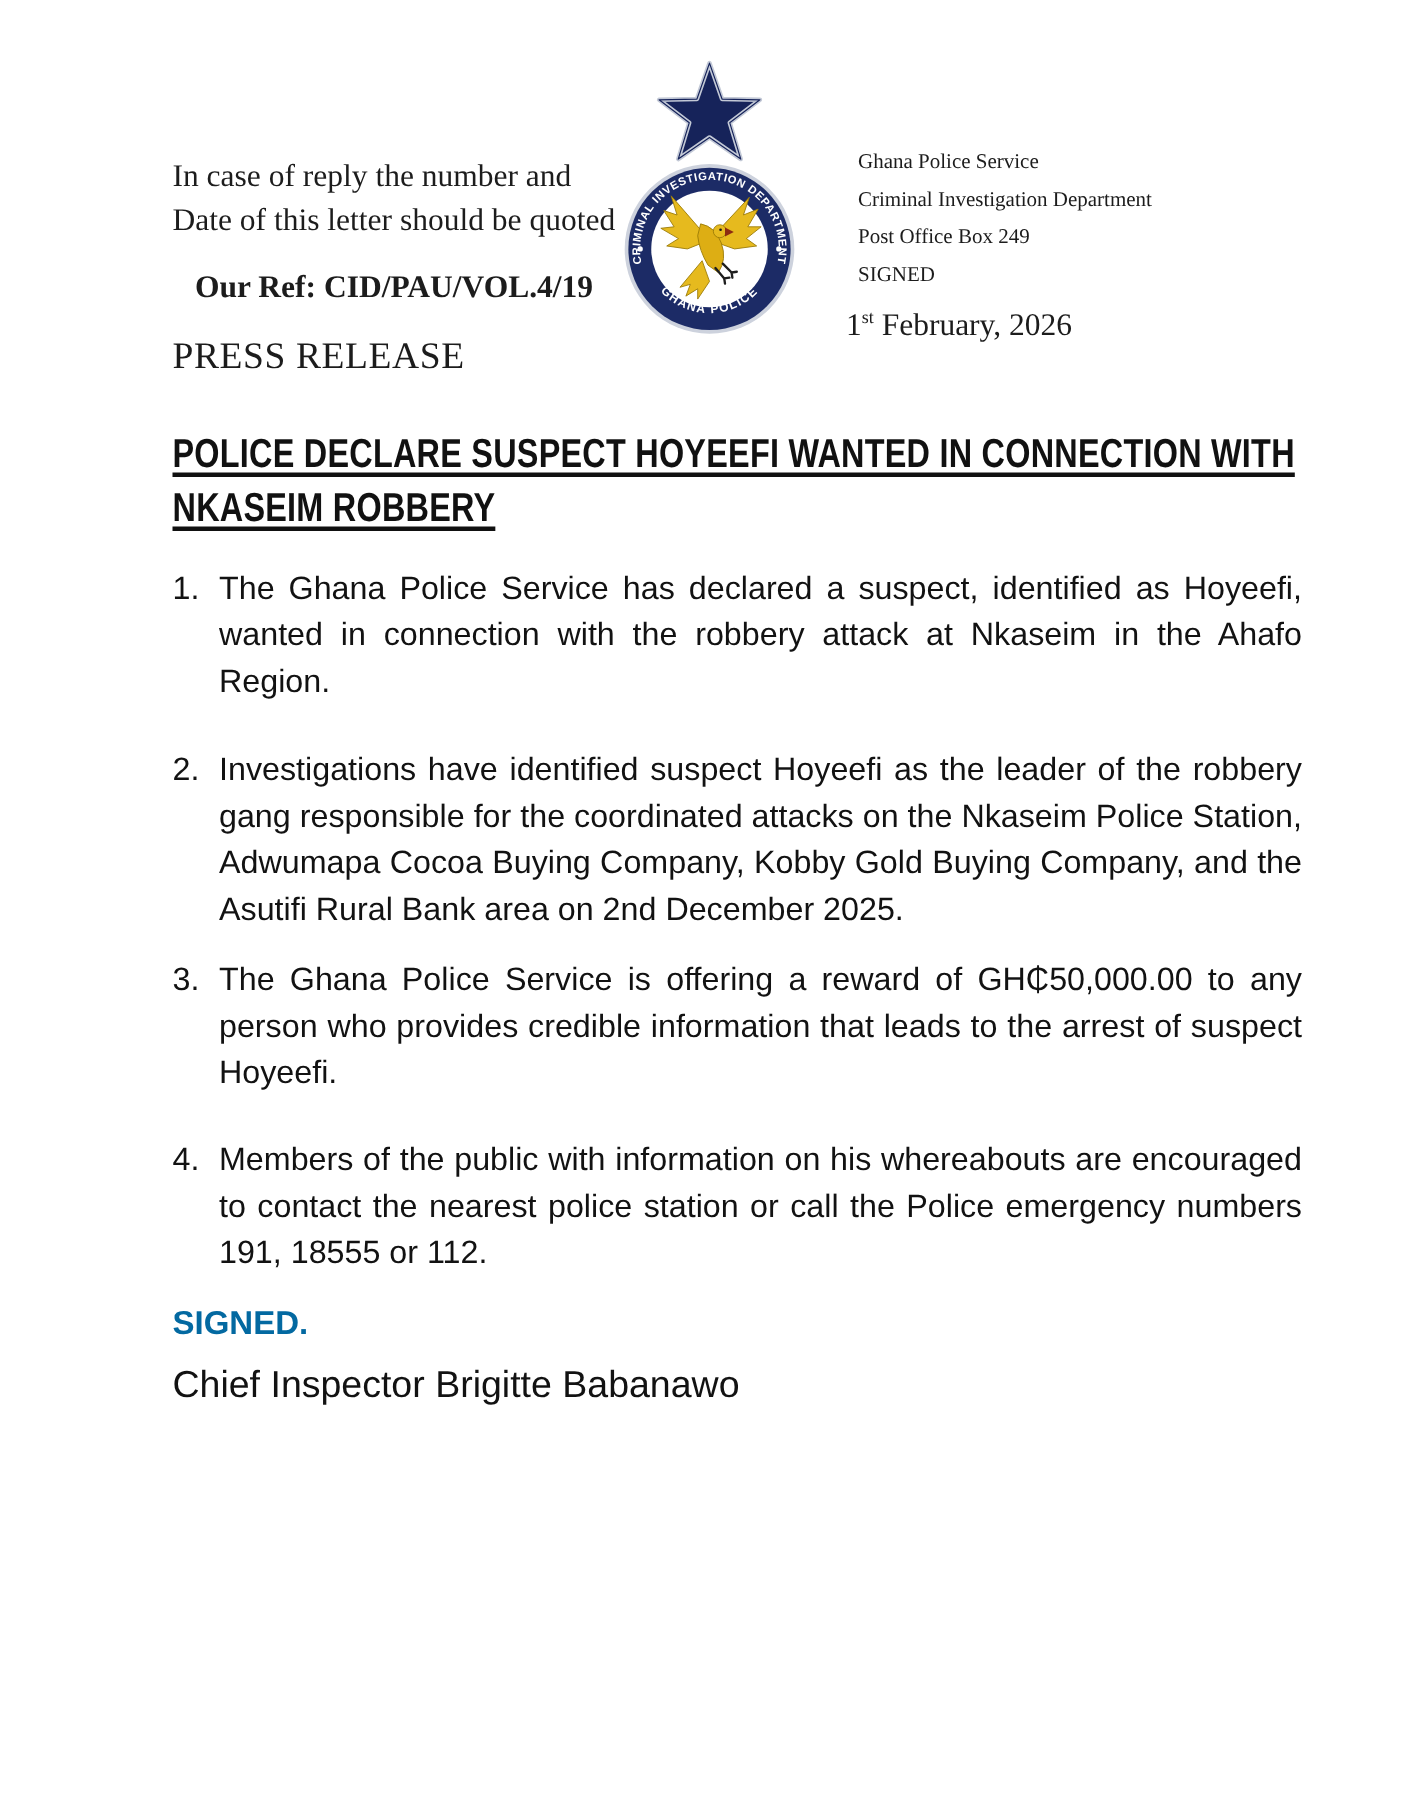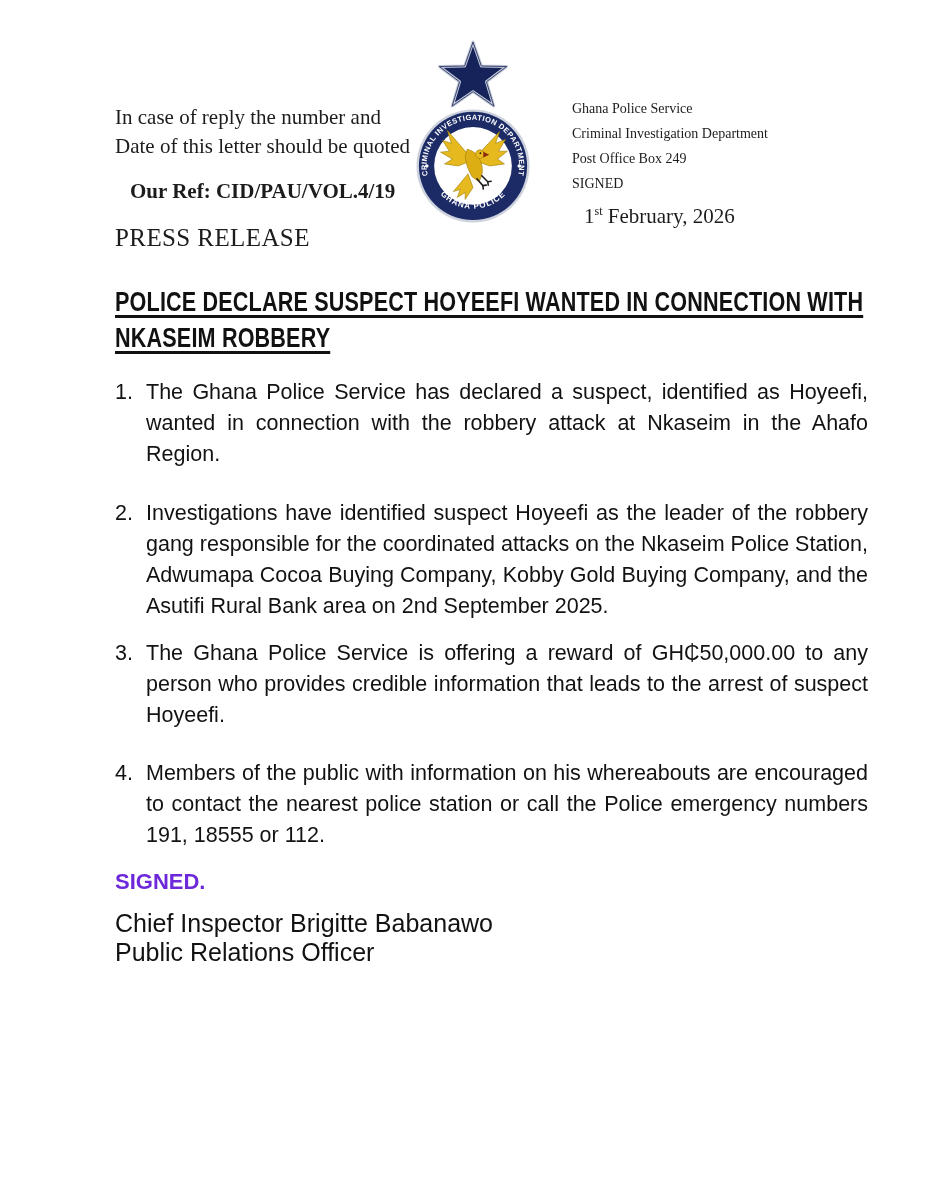--- a/index.html
+++ b/index.html
@@ -26,21 +26,21 @@
   }
   .press-release {
     position: absolute; left: 115px; top: 224px;
     font-size: 25px; letter-spacing: 0.4px;
   }
   .org-block {
     position: absolute; left: 572px; top: 96px;
     font-size: 14px; line-height: 25px;
   }
   .date-line {
-    position: absolute; left: 584px; top: 204px;
+    position: absolute; left: 564px; top: 204px;
     font-size: 21px;
   }
   .date-line sup { font-size: 12px; line-height: 0; }
   .logo-wrap { position: absolute; left: 414px; top: 40px; width: 118px; height: 176px; }
   
   .title {
     position: absolute; left: 115px; top: 284px;
     font-family: "Liberation Sans", sans-serif;
     font-weight: bold;
     font-size: 27px; line-height: 36px;
@@ -66,21 +66,21 @@
   }
   .item .num { position: absolute; left: 0; top: 0; }
   .item-1 { top: 377px; }
   .item-2 { top: 498px; }
   .item-3 { top: 638px; }
   .item-4 { top: 758px; }
   
   .signed {
     position: absolute; left: 115px; top: 869px;
     font-family: "Liberation Sans", sans-serif;
-    font-weight: bold; font-size: 22px; color: #6d28d9;
+    font-weight: bold; font-size: 22px; color: #0369a1;
   }
   .sig-block {
     position: absolute; left: 115px; top: 909px;
     font-family: "Liberation Sans", sans-serif;
     font-size: 25px; line-height: 28.5px; color: #121212;
   }
   .seal-ring-text { font-family: "Liberation Sans", sans-serif; font-weight: bold; fill: #ffffff; }
 </style>
 </head>
 <body>
@@ -137,27 +137,27 @@
   <p class="date-line"><span>1</span><sup>st</sup><span> February, 2026</span></p>
 
   <h1 class="title"><span class="tline">POLICE DECLARE SUSPECT HOYEEFI WANTED IN CONNECTION WITH</span><br><span class="tline">NKASEIM ROBBERY</span></h1>
 
   <div class="item item-1">
     <span class="num">1.</span>
     <span>The Ghana Police Service has declared a suspect, identified as Hoyeefi, wanted in connection with the robbery attack at Nkaseim in the Ahafo Region.</span>
   </div>
   <div class="item item-2">
     <span class="num">2.</span>
-    <span>Investigations have identified suspect Hoyeefi as the leader of the robbery gang responsible for the coordinated attacks on the Nkaseim Police Station, Adwumapa Cocoa Buying Company, Kobby Gold Buying Company, and the Asutifi Rural Bank area on 2nd September 2025.</span>
+    <span>Investigations have identified suspect Hoyeefi as the leader of the robbery gang responsible for the coordinated attacks on the Nkaseim Police Station, Adwumapa Cocoa Buying Company, Kobby Gold Buying Company, and the Asutifi Rural Bank area on 2nd December 2025.</span>
   </div>
   <div class="item item-3">
     <span class="num">3.</span>
     <span>The Ghana Police Service is offering a reward of GH₵50,000.00 to any person who provides credible information that leads to the arrest of suspect Hoyeefi.</span>
   </div>
   <div class="item item-4">
     <span class="num">4.</span>
     <span>Members of the public with information on his whereabouts are encouraged to contact the nearest police station or call the Police emergency numbers 191, 18555 or 112.</span>
   </div>
 
   <p class="signed">SIGNED.</p>
-  <p class="sig-block"><span>Chief Inspector Brigitte Babanawo</span><br><span>Public Relations Officer</span><br></p>
+  <p class="sig-block"><span>Chief Inspector Brigitte Babanawo</span><br><br></p>
 
 </div>
 
 </body></html>

